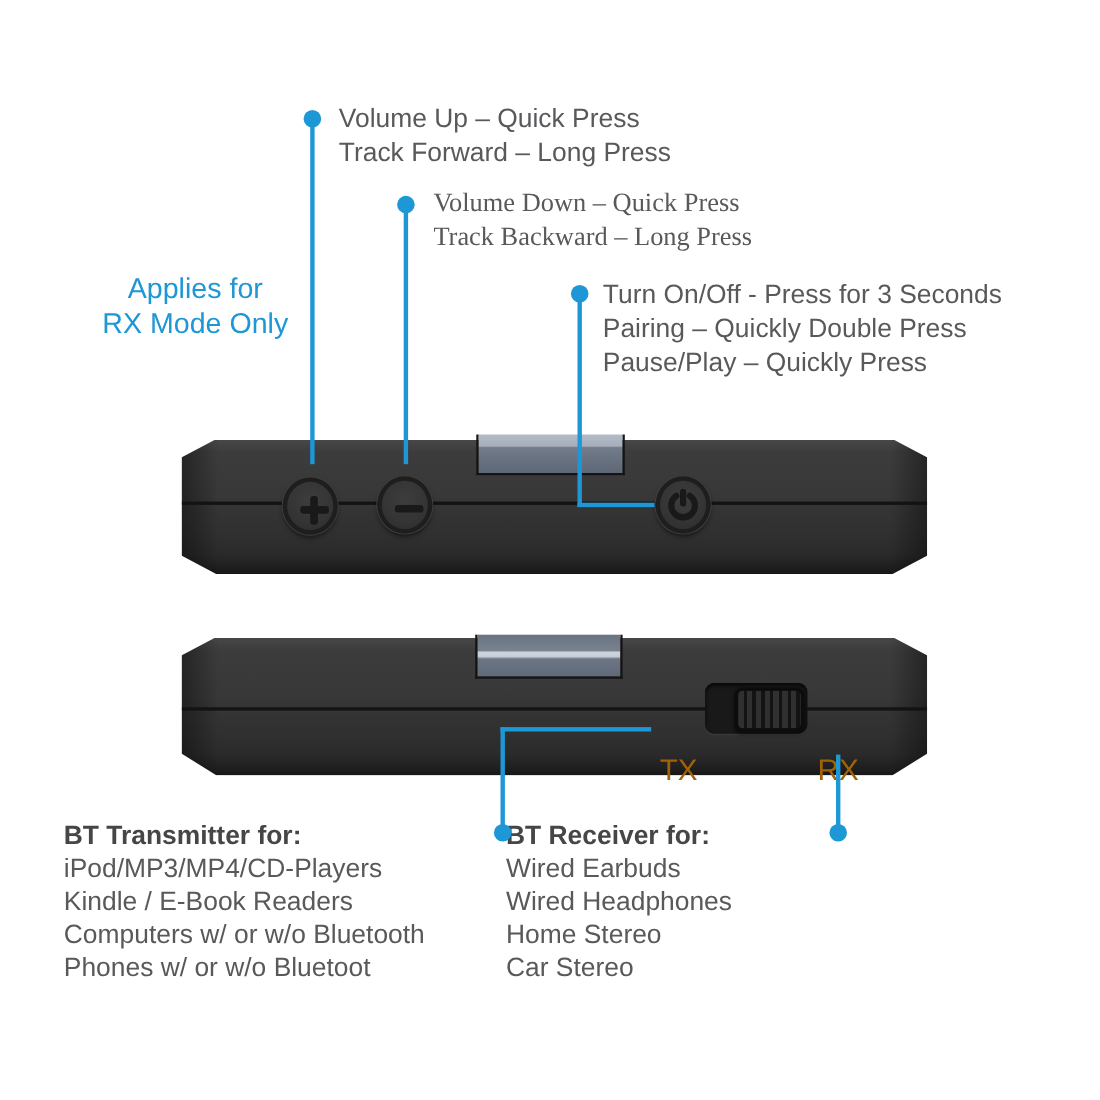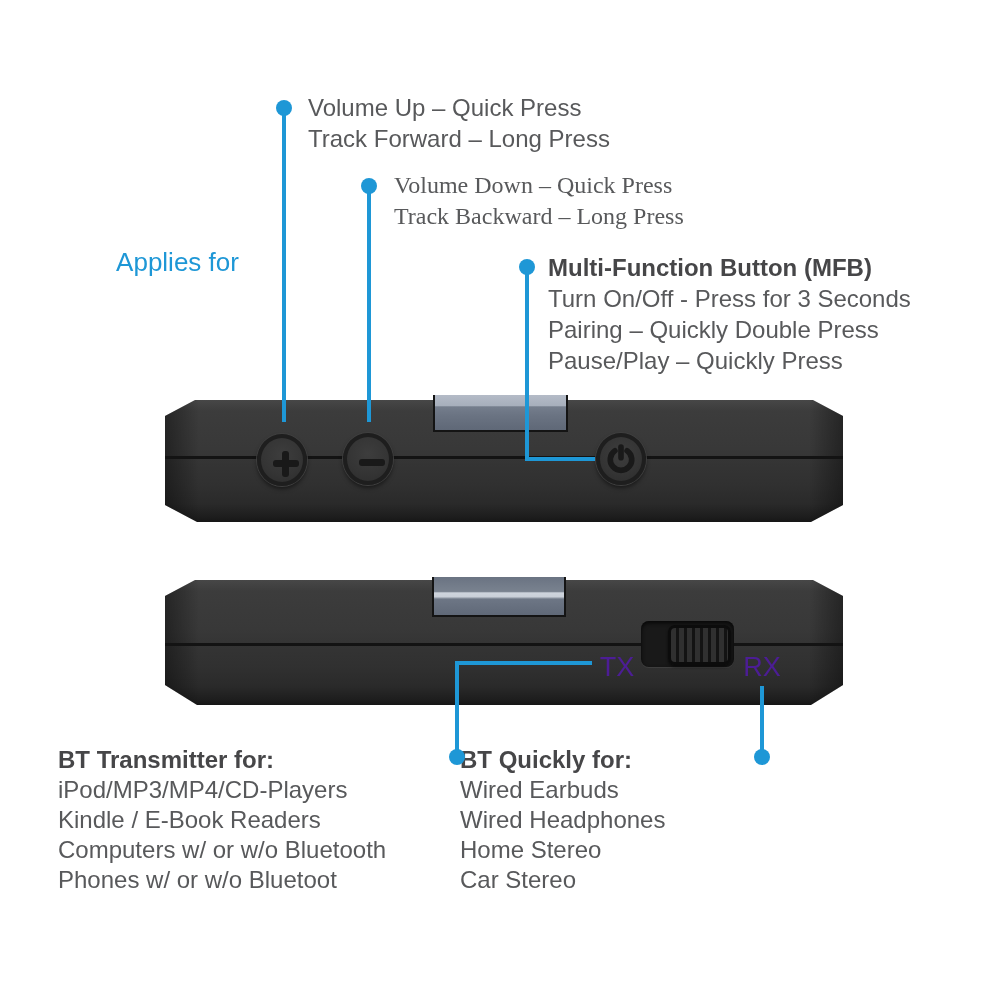--- a/index.html
+++ b/index.html
@@ -47,44 +47,44 @@
   
   .recess{
     position:absolute;left:476px;top:41px;width:93px;height:46px;border-radius:8px;
     background:#191919;box-shadow:inset 0 2px 4px rgba(0,0,0,.8), 0 1px 0 rgba(255,255,255,.07);z-index:3;
   }
   .knob{
     position:absolute;left:503px;top:45px;width:63px;height:40px;border-radius:7px;z-index:4;
     background:repeating-linear-gradient(90deg,#303030 0 5px,#131313 5px 8px);
     border:3px solid #0c0c0c;box-sizing:border-box;box-shadow:0 2px 3px rgba(0,0,0,.6);
   }
-  .sw-label{position:absolute;width:60px;text-align:center;color:#4c1d95;font-size:27px;z-index:3;}
+  .sw-label{position:absolute;width:60px;text-align:center;color:#a16207;font-size:27px;z-index:3;margin-top:33px;}
   .power-glyph{width:30px;height:30px;display:block;}
 </style>
 </head>
 <body>
 
 <div class="canvas">
 
   <div class="ann" style="left:308px;top:92px;">
     <div>Volume Up – Quick Press</div>
     <div>Track Forward – Long Press</div>
   </div>
 
   <div class="ann" style="left:394px;top:170px;font-family:Liberation Serif, serif;">
     <div>Volume Down – Quick Press</div>
     <div>Track Backward – Long Press</div>
   </div>
 
   <div class="blue-head" style="left:80px;top:246px;width:195px;">
     <div>Applies for</div>
+    <div>RX Mode Only</div>
   </div>
 
   <div class="ann" style="left:548px;top:252px;">
-    <div class="bold">Multi-Function Button (MFB)</div>
     <div>Turn On/Off - Press for 3 Seconds</div>
     <div>Pairing – Quickly Double Press</div>
     <div>Pause/Play – Quickly Press</div>
   </div>
 
   <div class="dot" style="left:276px;top:100px;"></div>
   <div class="cline" style="left:282px;top:114px;width:4px;height:308px;"></div>
 
   <div class="dot" style="left:361px;top:178px;"></div>
   <div class="cline" style="left:367px;top:192px;width:4px;height:230px;"></div>
@@ -136,20 +136,20 @@
 
   <div class="list" style="left:58px;top:745px;width:387px;">
     <div class="title">BT Transmitter for:</div>
     <div>iPod/MP3/MP4/CD-Players</div>
     <div>Kindle / E-Book Readers</div>
     <div>Computers w/ or w/o Bluetooth</div>
     <div>Phones w/ or w/o Bluetoot</div>
   </div>
 
   <div class="list" style="left:460px;top:745px;width:282px;">
-    <div class="title">BT Quickly for:</div>
+    <div class="title">BT Receiver for:</div>
     <div>Wired Earbuds</div>
     <div>Wired Headphones</div>
     <div>Home Stereo</div>
     <div>Car Stereo</div>
   </div>
 
 </div>
 
 </body></html>

